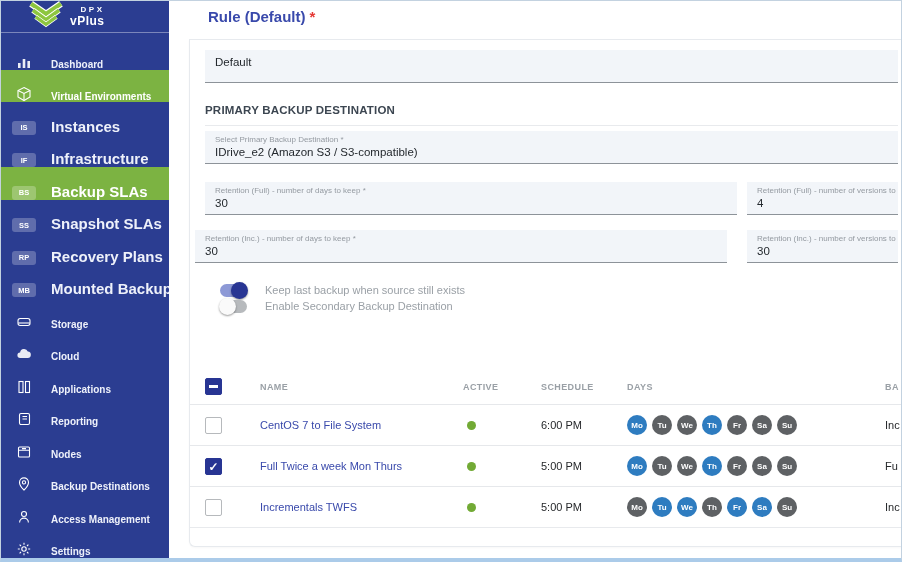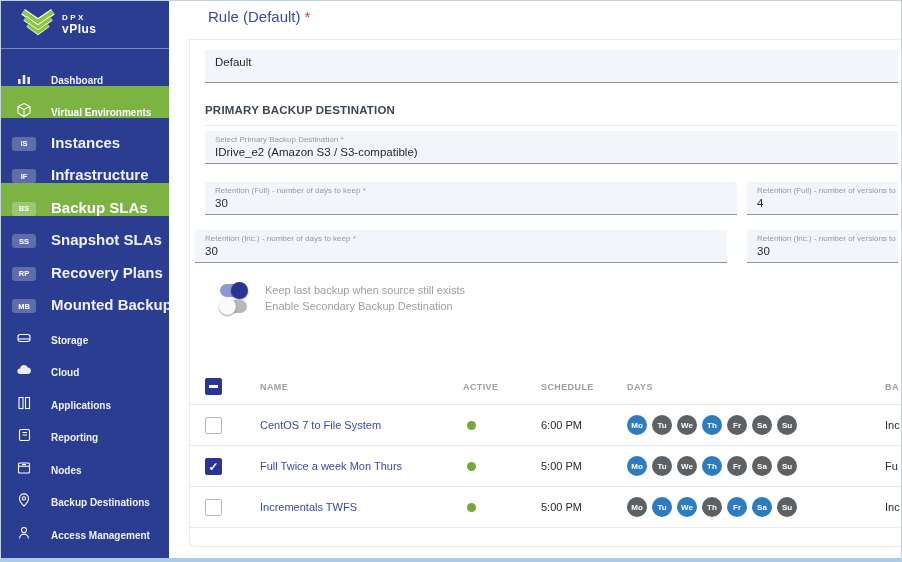--- a/index.html
+++ b/index.html
@@ -3,41 +3,41 @@
 <meta charset="utf-8">
 <style>
   * { margin:0; padding:0; box-sizing:border-box; }
   body { font-family:"Liberation Sans", sans-serif; background:#fff; }
   .page { position:relative; width:902px; height:562px; overflow:hidden;
           border:1px solid #c3d2e0; border-bottom:4px solid #abcbe9; background:#fff; }
 
   
   .sidebar { position:absolute; left:0; top:0; width:168px; height:100%;
              background:#2b3d91; color:#fff; overflow:hidden; }
-  .logo { height:48px; display:flex; align-items:center; gap:7px; padding-left:20px;
-          border-bottom:1px solid rgba(255,255,255,.38); }
+  .logo { height:32px; display:flex; align-items:center; gap:7px; padding-left:28px;
+          border-bottom:1px solid rgba(255,255,255,.38);text-align:right; }
   .logo-text { display:flex; flex-direction:column; line-height:1; }
   .logo-dpx { font-size:8px; font-weight:700; letter-spacing:2.5px; }
   .logo-vplus { font-size:12px; font-weight:700; letter-spacing:.5px; margin-top:1px; }
   .sb-items { margin-top:4px; }
   .sb-item { height:32.5px; display:flex; align-items:flex-end; padding-left:10px; cursor:pointer; }
   .sb-item.active { background:#7cb342; }
   .sb-icon { width:26px; display:flex; justify-content:center; align-items:center; flex:none; }
   .sb-icon svg { display:block; }
   .sb-badge { width:24px; height:14px; border-radius:3px; background:rgba(255,255,255,.25);
               font-size:7.5px; font-weight:700; display:flex; align-items:center; justify-content:center;
               margin-left:1px; margin-right:1px; flex:none; }
   .sb-label { margin-left:14px; font-size:10px; font-weight:600; color:#eef1fa; white-space:nowrap; }
   .sb-item.sub .sb-label { font-size:15px; }
   .sb-item.active .sb-label { color:#fff; font-weight:700; }
 
   
   .gutter { position:absolute; left:168px; top:0; width:18px; height:100%; background:#fff; }
   .content { position:absolute; left:186px; top:0; right:0; bottom:0; background:#fff; }
-  .page-title { position:absolute; left:21px; top:7px; font-size:15px; color:#3949ab; font-weight:400; }
+  .page-title { position:absolute; left:21px; top:7px; font-size:15px; color:#3949ab; font-weight:700; }
   .page-title .req { color:#e53935; margin-left:4px; }
 
   .card { position:absolute; left:2px; top:38px; width:740px; height:508px; background:#fff;
           border:1px solid #e7eaee; border-right:none; border-radius:0 0 0 6px;
           box-shadow:0 1px 2px rgba(0,0,0,.03); }
 
   .field { position:absolute; height:33px; background:#f2f5f9; border-bottom:1px solid #8d9399;
            padding:4px 10px 0 10px; overflow:hidden; white-space:nowrap; cursor:text; }
   .field-label { font-size:8px; color:#949aa1; }
   .field-value { font-size:11.5px; color:#24292e; margin-top:2px; }

